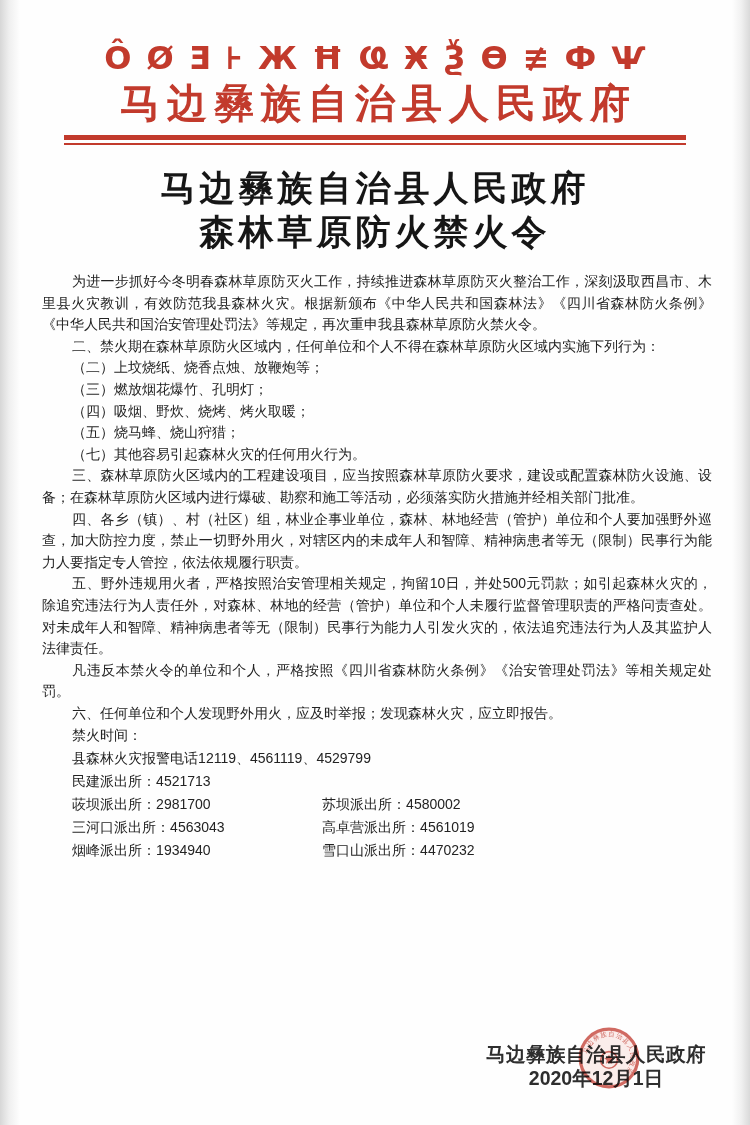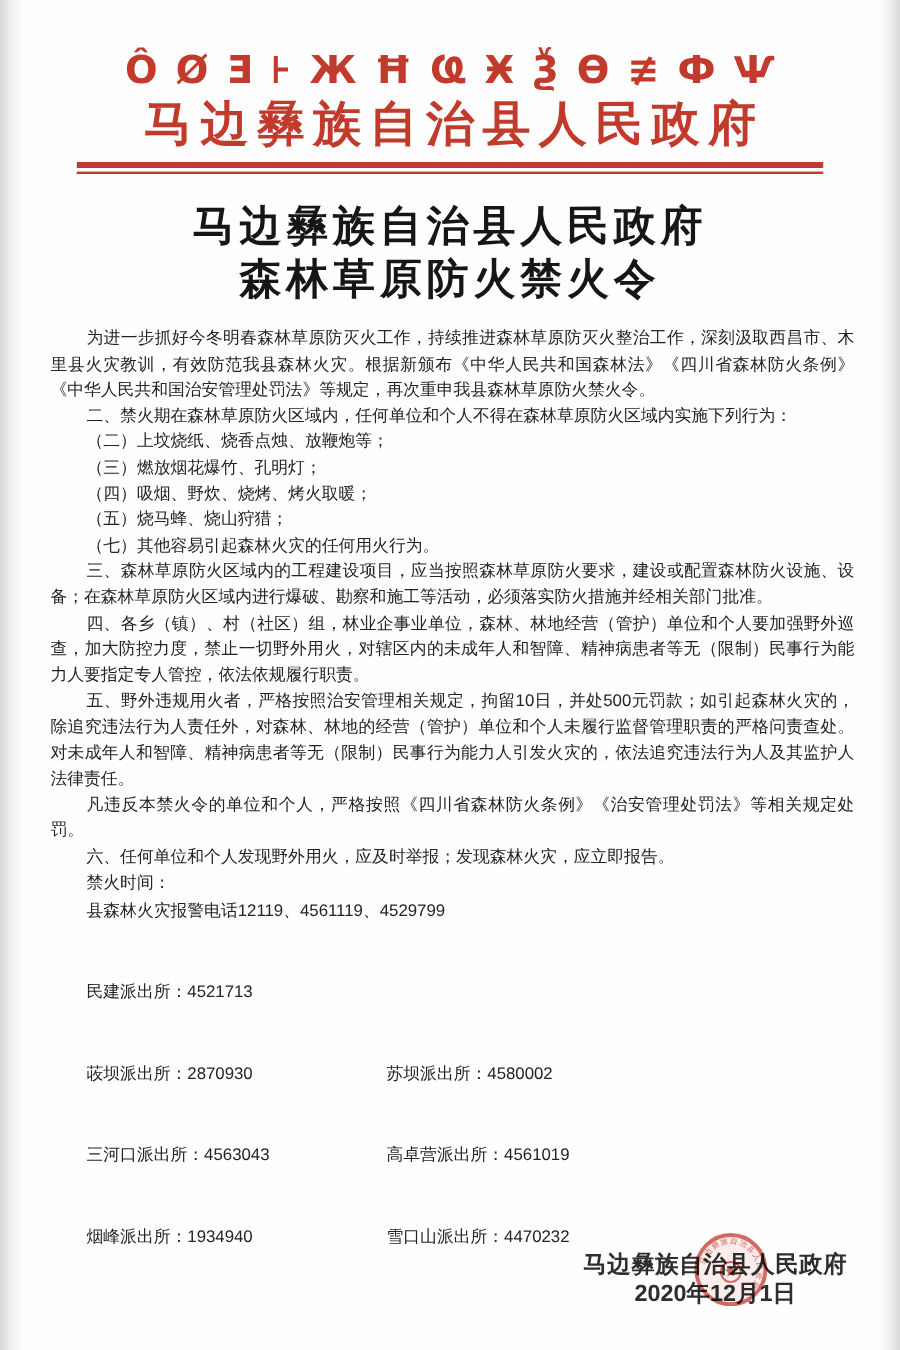--- a/index.html
+++ b/index.html
@@ -52,21 +52,21 @@
   .body{
     margin:16px 38px 0 42px;
     font-size:14px;line-height:21.6px;
     text-align:justify;
     color:var(--ink);
   }
   .body p{margin:0;text-indent:2.15em;}
 
   .hotlines{line-height:23px;}
   .hotlines p{margin:0;text-indent:2.15em;}
-  .hl-row{display:flex;padding-left:2.15em;margin-top:45px;}
+  .hl-row{display:flex;padding-left:2.15em;}
   .hl-left{width:250px;flex:0 0 auto;}
   .hl-right{flex:1 1 auto;}
 
   .signature{
     position:absolute;top:1042px;right:44px;
     text-align:center;
     font-size:19.5px;font-weight:600;color:#2e2e2e;
   }
   .sig-org{line-height:24px;letter-spacing:0.5px;}
   .sig-date{line-height:22px;margin-top:1px;font-weight:600;}
@@ -114,21 +114,21 @@
     <p>凡违反本禁火令的单位和个人，严格按照《四川省森林防火条例》《治安管理处罚法》等相关规定处罚。</p>
     <p>六、任何单位和个人发现野外用火，应及时举报；发现森林火灾，应立即报告。</p>
 
     <div class="hotlines">
       <p>禁火时间：</p>
       <p>县森林火灾报警电话12119、4561119、4529799</p>
       <div class="hl-row">
         <span class="hl-left">民建派出所：4521713</span>
       </div>
       <div class="hl-row">
-        <span class="hl-left">荍坝派出所：2870930</span>
+        <span class="hl-left">荍坝派出所：2981700</span>
         <span class="hl-right">苏坝派出所：4580002</span>
       </div>
       <div class="hl-row">
         <span class="hl-left">三河口派出所：4563043</span>
         <span class="hl-right">高卓营派出所：4561019</span>
       </div>
       <div class="hl-row">
         <span class="hl-left">烟峰派出所：1934940</span>
         <span class="hl-right">雪口山派出所：4470232</span>
       </div>

